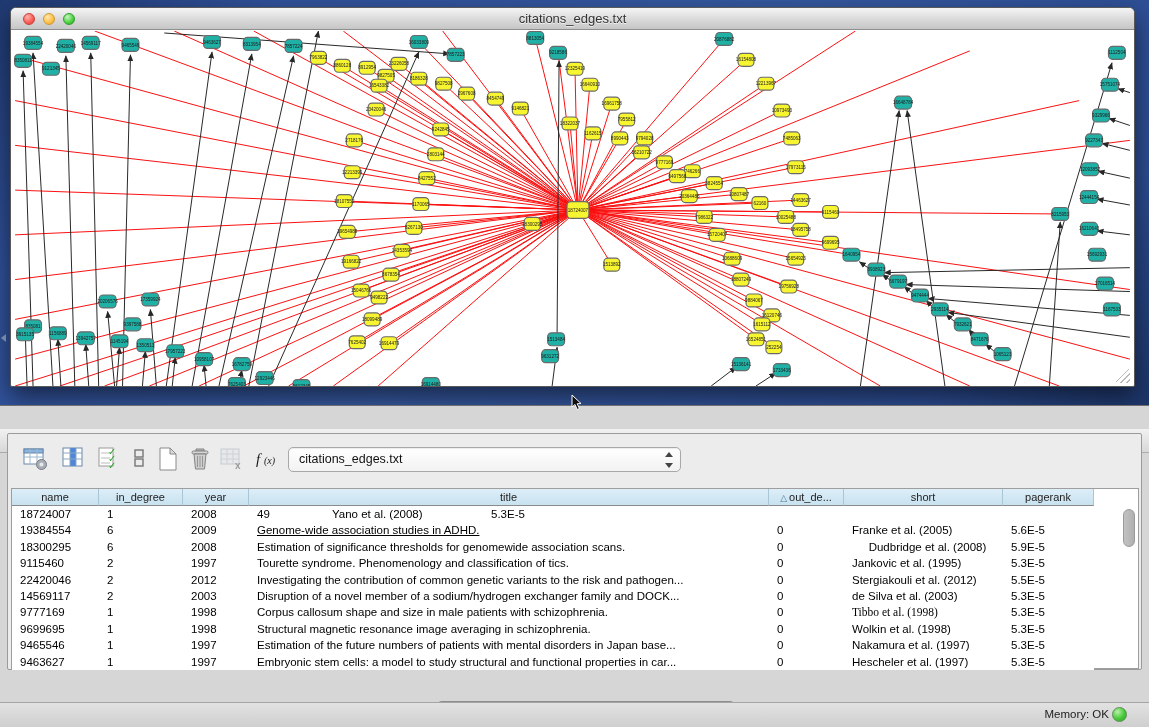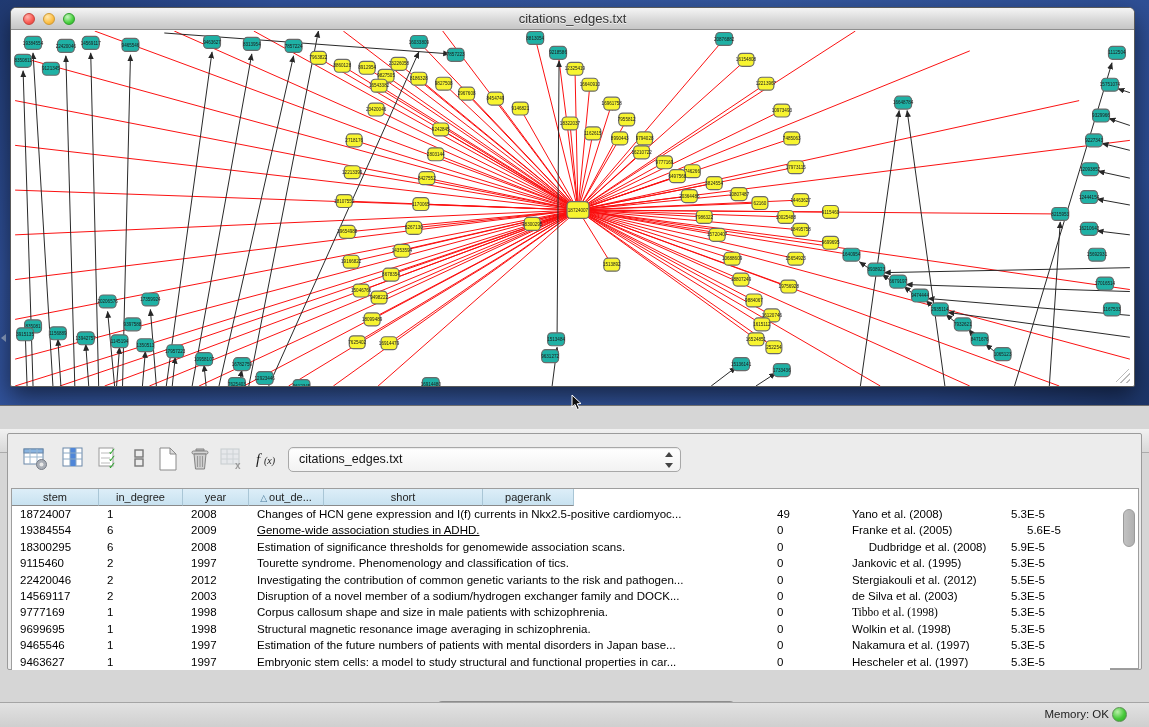--- a/index.html
+++ b/index.html
@@ -828,45 +828,45 @@
               </g>
               <text x="17" y="24" font-size="10" fill="#9a9a9a" font-weight="bold">x</text>
             </svg></span>
           <span class="tbicon" style="left: 247px;"><svg width="32" height="28">
               <text x="1" y="19" font-size="15" font-style="italic" font-family="Liberation Serif,serif" fill="#1a1a1a">f</text>
               <text x="9" y="19" font-size="10" font-style="italic" font-family="Liberation Serif,serif" fill="#1a1a1a">(x)</text>
             </svg></span>
         </div>
       <div id="tp-tablewrap">
         <div id="thead">
-            <div class="th" style="width: 87px;"><span>stem</span></div>
+            <div class="th" style="width: 87px;"><span>name</span></div>
             <div class="th" style="width: 84px;"><span>in_degree</span></div>
             <div class="th" style="width: 66px;"><span>year</span></div>
+            <div class="th" style="width: 520px;"><span>title</span></div>
             <div class="th" style="width: 75px;"><span class="sort">△</span><span>out_de...</span></div>
             <div class="th" style="width: 159px;"><span>short</span></div>
             <div class="th" style="width: 91px;"><span>pagerank</span></div>
           </div>
         <div id="tbody">
             <div class="tr">
               <div class="td" style="width: 87px;">18724007</div>
               <div class="td" style="width: 84px;">1</div>
               <div class="td" style="width: 66px;">2008</div>
-              <div class="td" style="width: 520px;">Changes of HCN gene expression and I(f) currents in Nkx2.5-positive cardiomyoc...</div>
               <div class="td" style="width: 75px;">49</div>
               <div class="td" style="width: 159px;">Yano et al. (2008)</div>
               <div class="td" style="width: 91px;">5.3E-5</div>
             </div>
             <div class="tr">
               <div class="td" style="width: 87px;">19384554</div>
               <div class="td" style="width: 84px;">6</div>
               <div class="td" style="width: 66px;">2009</div>
               <div class="td" style="width: 520px; text-decoration: underline;">Genome-wide association studies in ADHD.</div>
               <div class="td" style="width: 75px;">0</div>
               <div class="td" style="width: 159px;">Franke et al. (2005)</div>
-              <div class="td" style="width: 91px; margin-left: 16px;">5.6E-5</div>
+              <div class="td" style="width: 91px;">5.6E-5</div>
             </div>
             <div class="tr">
               <div class="td" style="width: 87px;">18300295</div>
               <div class="td" style="width: 84px;">6</div>
               <div class="td" style="width: 66px;">2008</div>
               <div class="td" style="width: 520px;">Estimation of significance thresholds for genomewide association scans.</div>
               <div class="td" style="width: 75px;">0</div>
               <div class="td" style="width: 159px; text-align: center;">Dudbridge et al. (2008)</div>
               <div class="td" style="width: 91px;">5.9E-5</div>
             </div>

